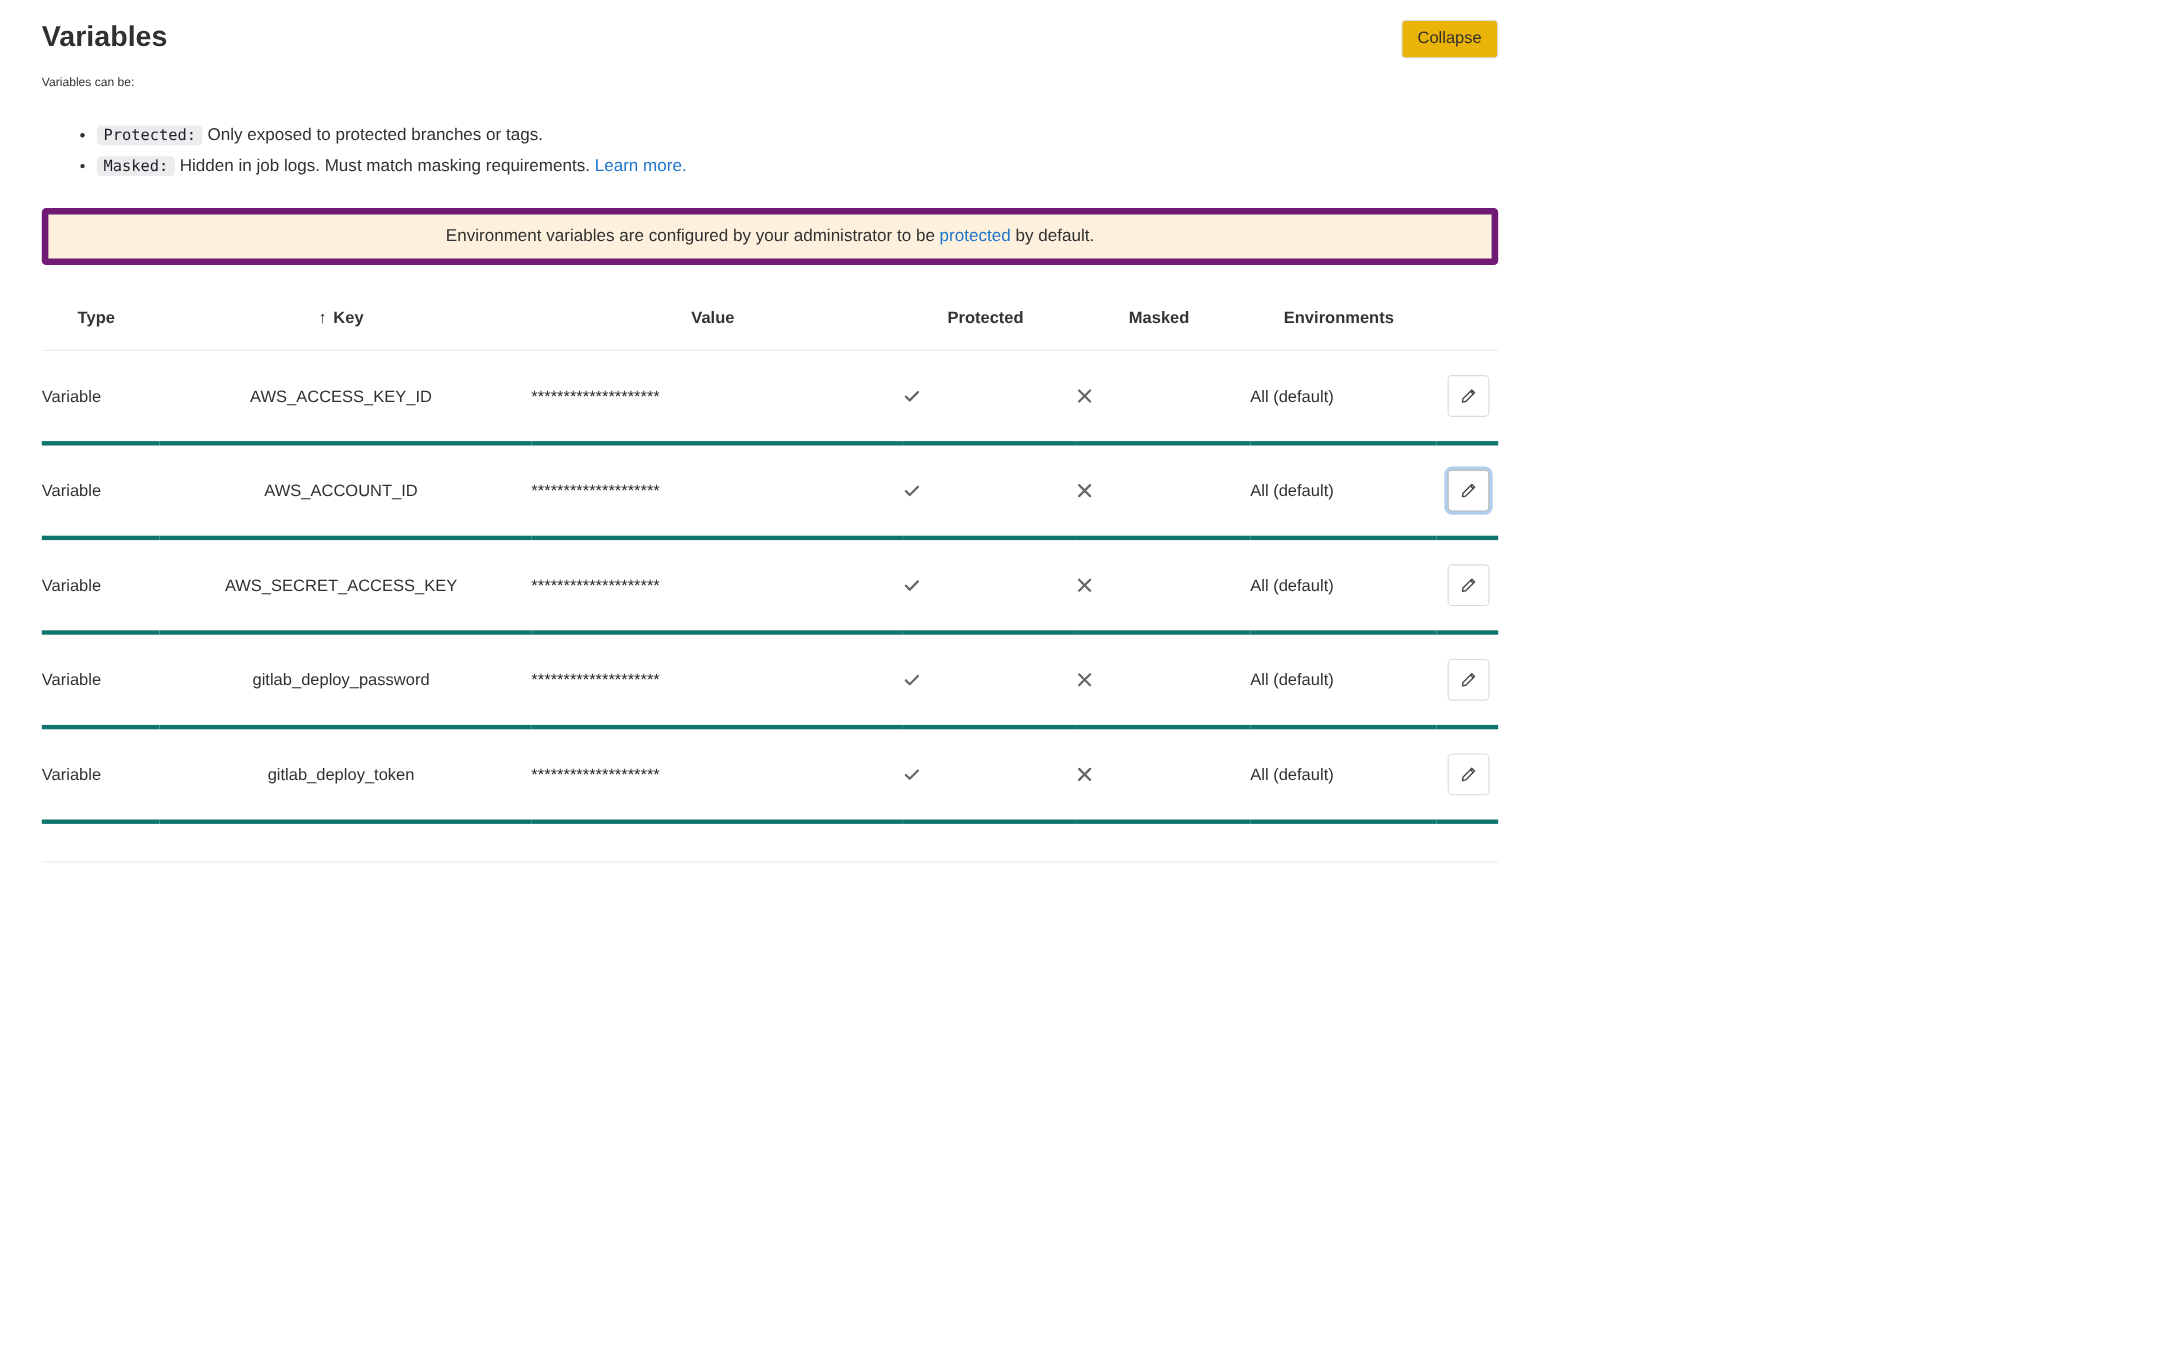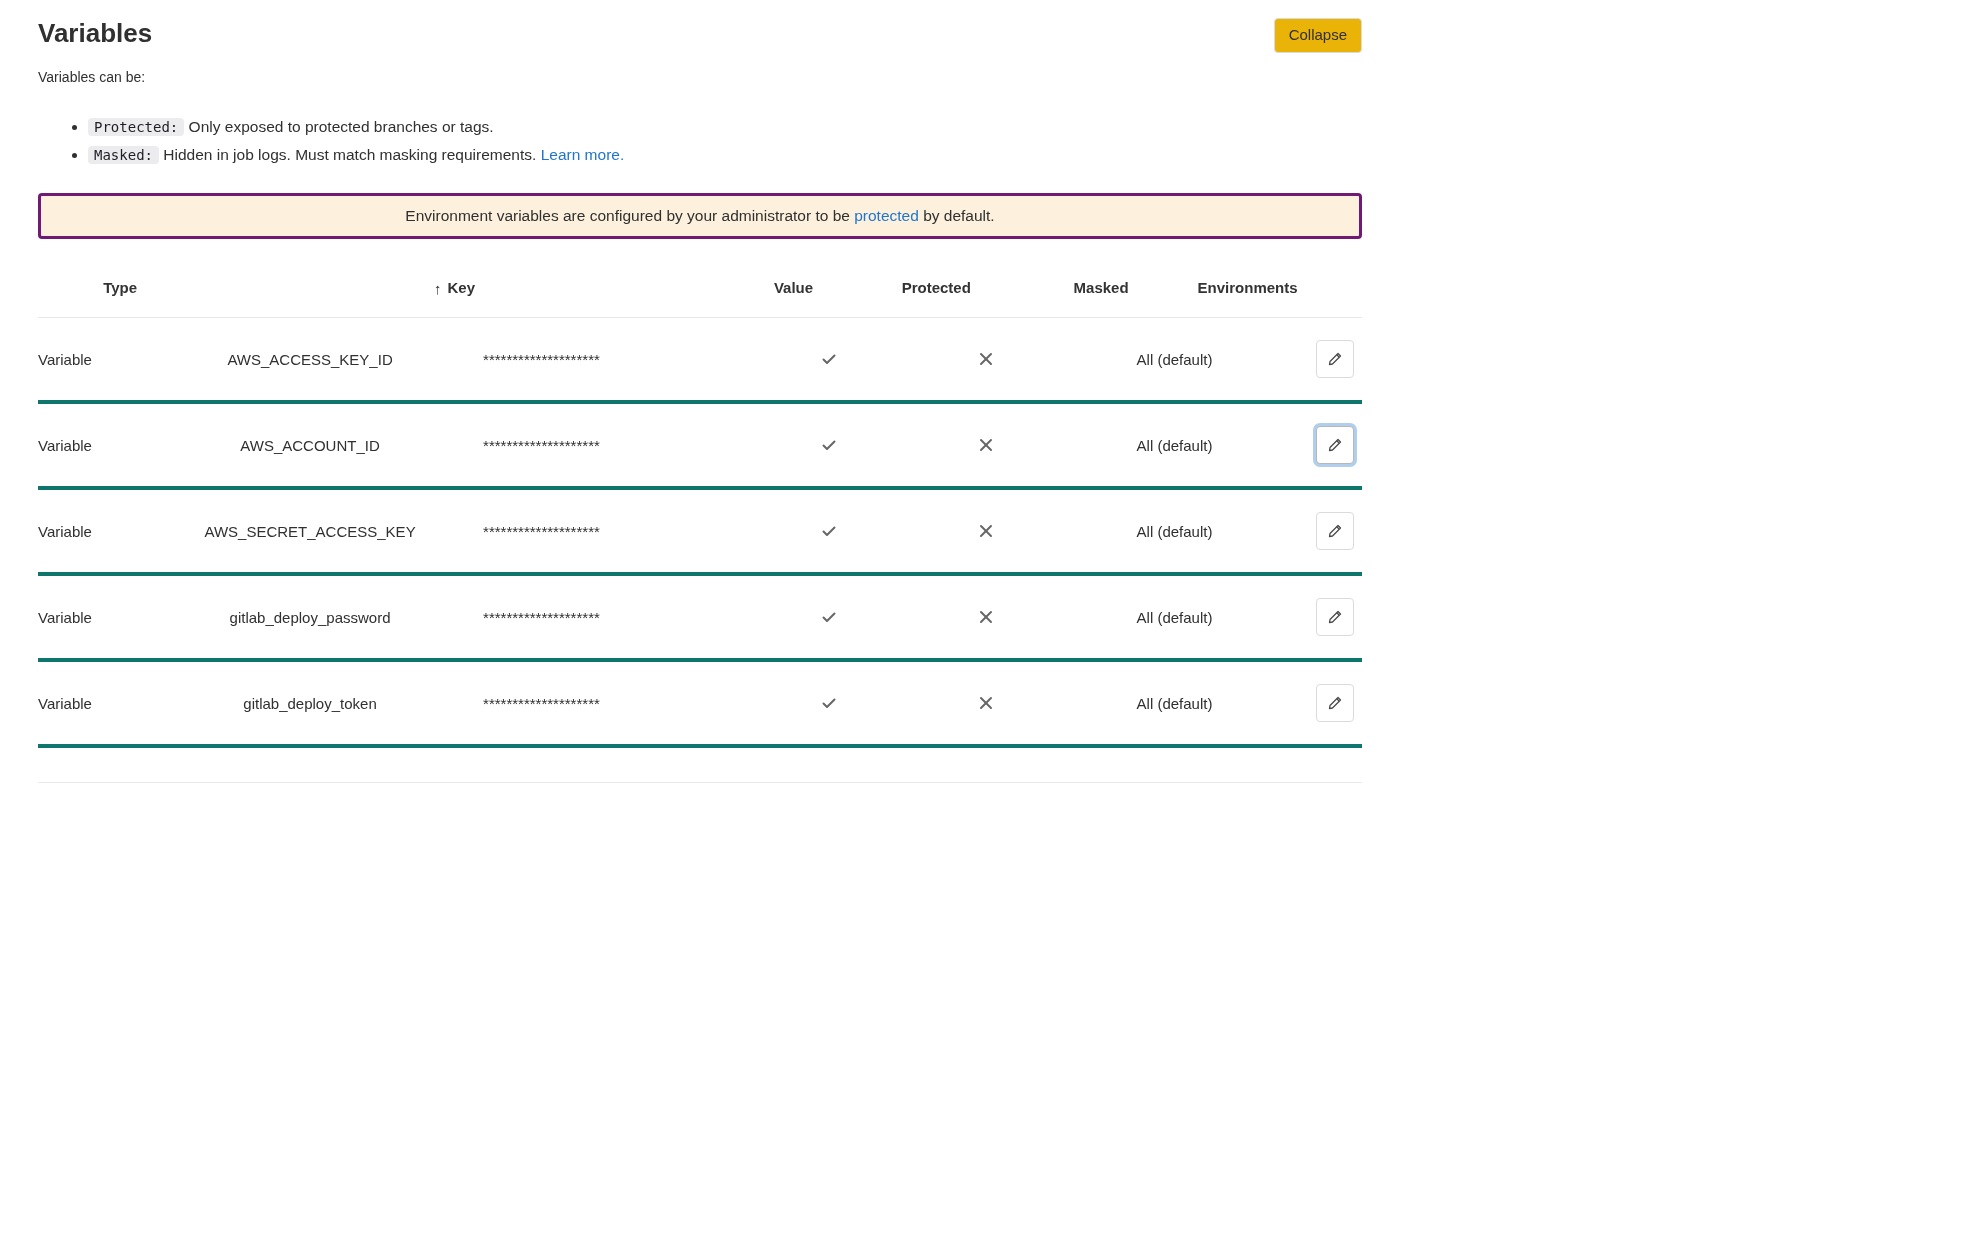--- a/index.html
+++ b/index.html
@@ -45,21 +45,21 @@
     color: #fff;
   }
   .desc {
     font-size: 15.5px;
     color: #303030;
     margin: 0 0 22px 0;
     line-height: 1.4;
   }
   .link { color: #1f75cb; text-decoration: none; cursor: pointer; }
   .subhead {
-    font-size: 14px;
+    font-size: 11px;
     margin: 0 0 30px 0;
   }
   ul.bullets {
     margin: 0 0 26px 0;
     padding-left: 50px;
   }
   ul.bullets li {
     margin: 5px 0;
     font-size: 15.5px;
     line-height: 1.5;
@@ -67,34 +67,34 @@
   code.tag {
     background: #ececef;
     color: #1f1e24;
     border-radius: 4px;
     padding: 1px 6px;
     font-family: ui-monospace, SFMono-Regular, Menlo, Monaco, Consolas, monospace;
     font-size: 14px;
   }
   .alert {
     background: #fdf1dd;
-    border: 3px solid #701a75;
+    border: 6px solid #701a75;
     border-radius: 4px;
     padding: 11px 16px;
     text-align: center;
     font-size: 15.5px;
     color: #303030;
     margin-bottom: 26px;
   }
   table.vars {
     width: 100%;
     border-collapse: collapse;
   }
   table.vars th {
-    text-align: right;
+    text-align: center;
     font-weight: 600;
     font-size: 15px;
     color: #333;
     padding: 14px 8px 20px 0;
     border-bottom: 1px solid #eaeaea;
     vertical-align: top;
   }
   table.vars td {
     padding: 22px 8px 22px 0;
     border-bottom: 4px solid #0f766e;

